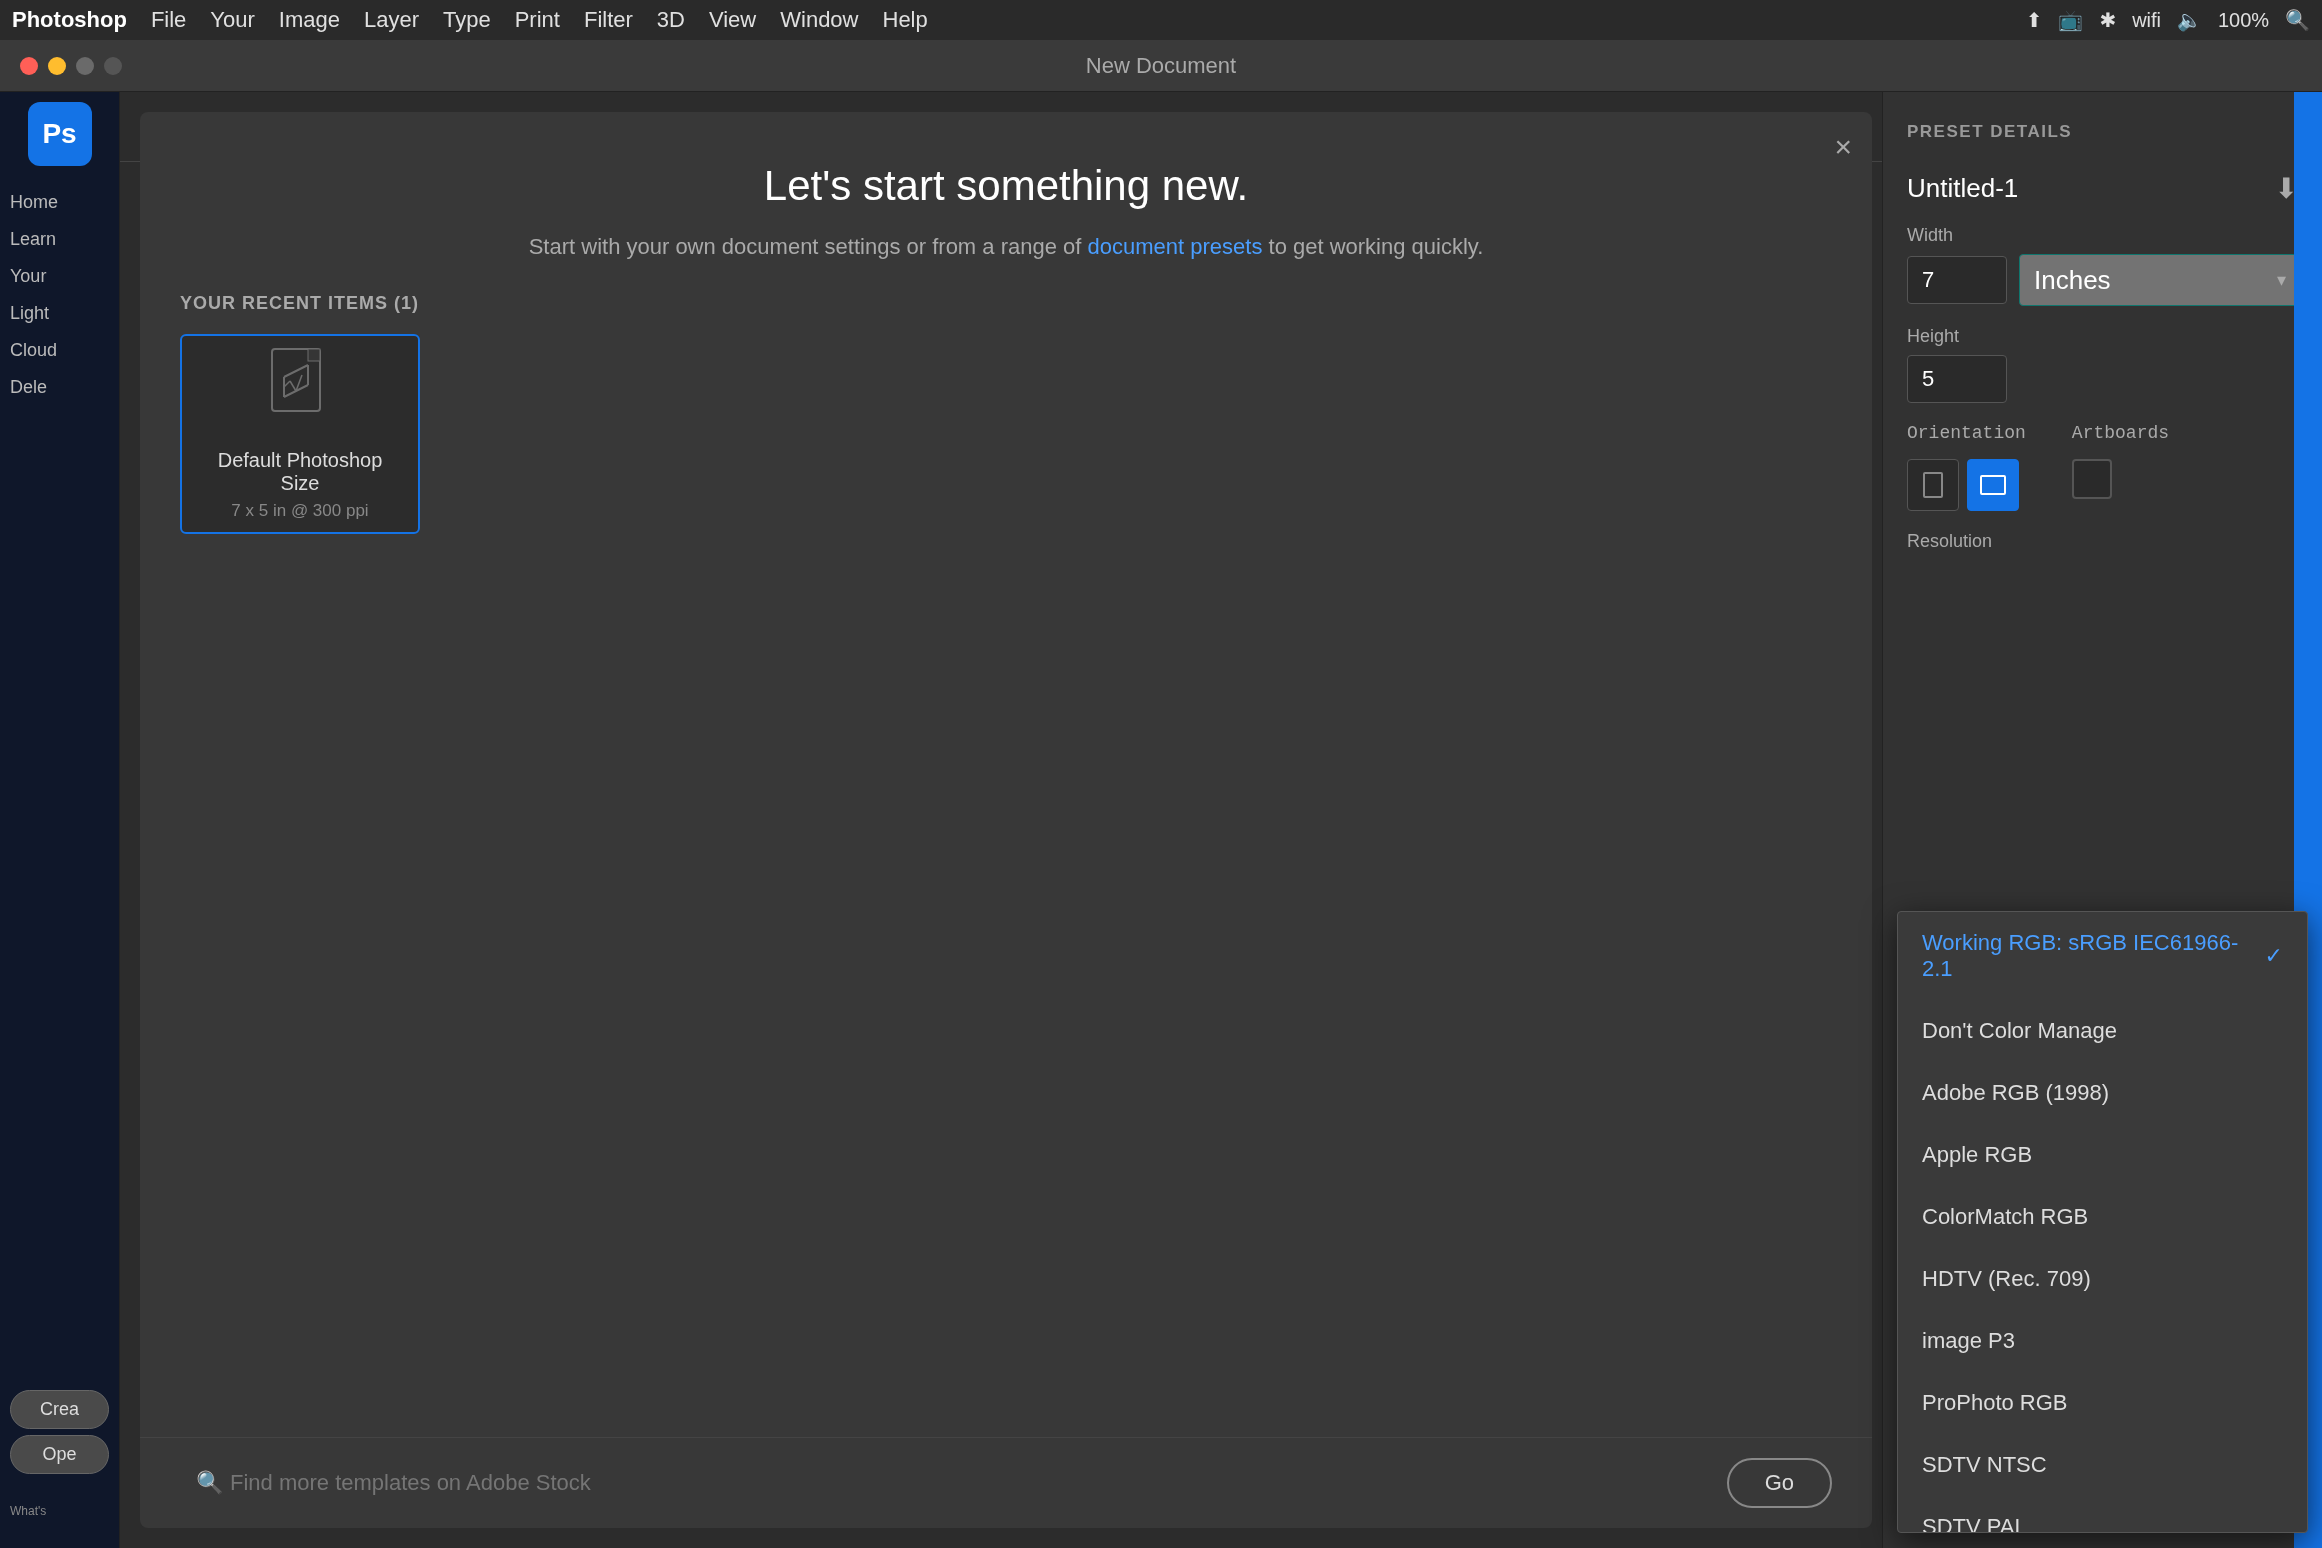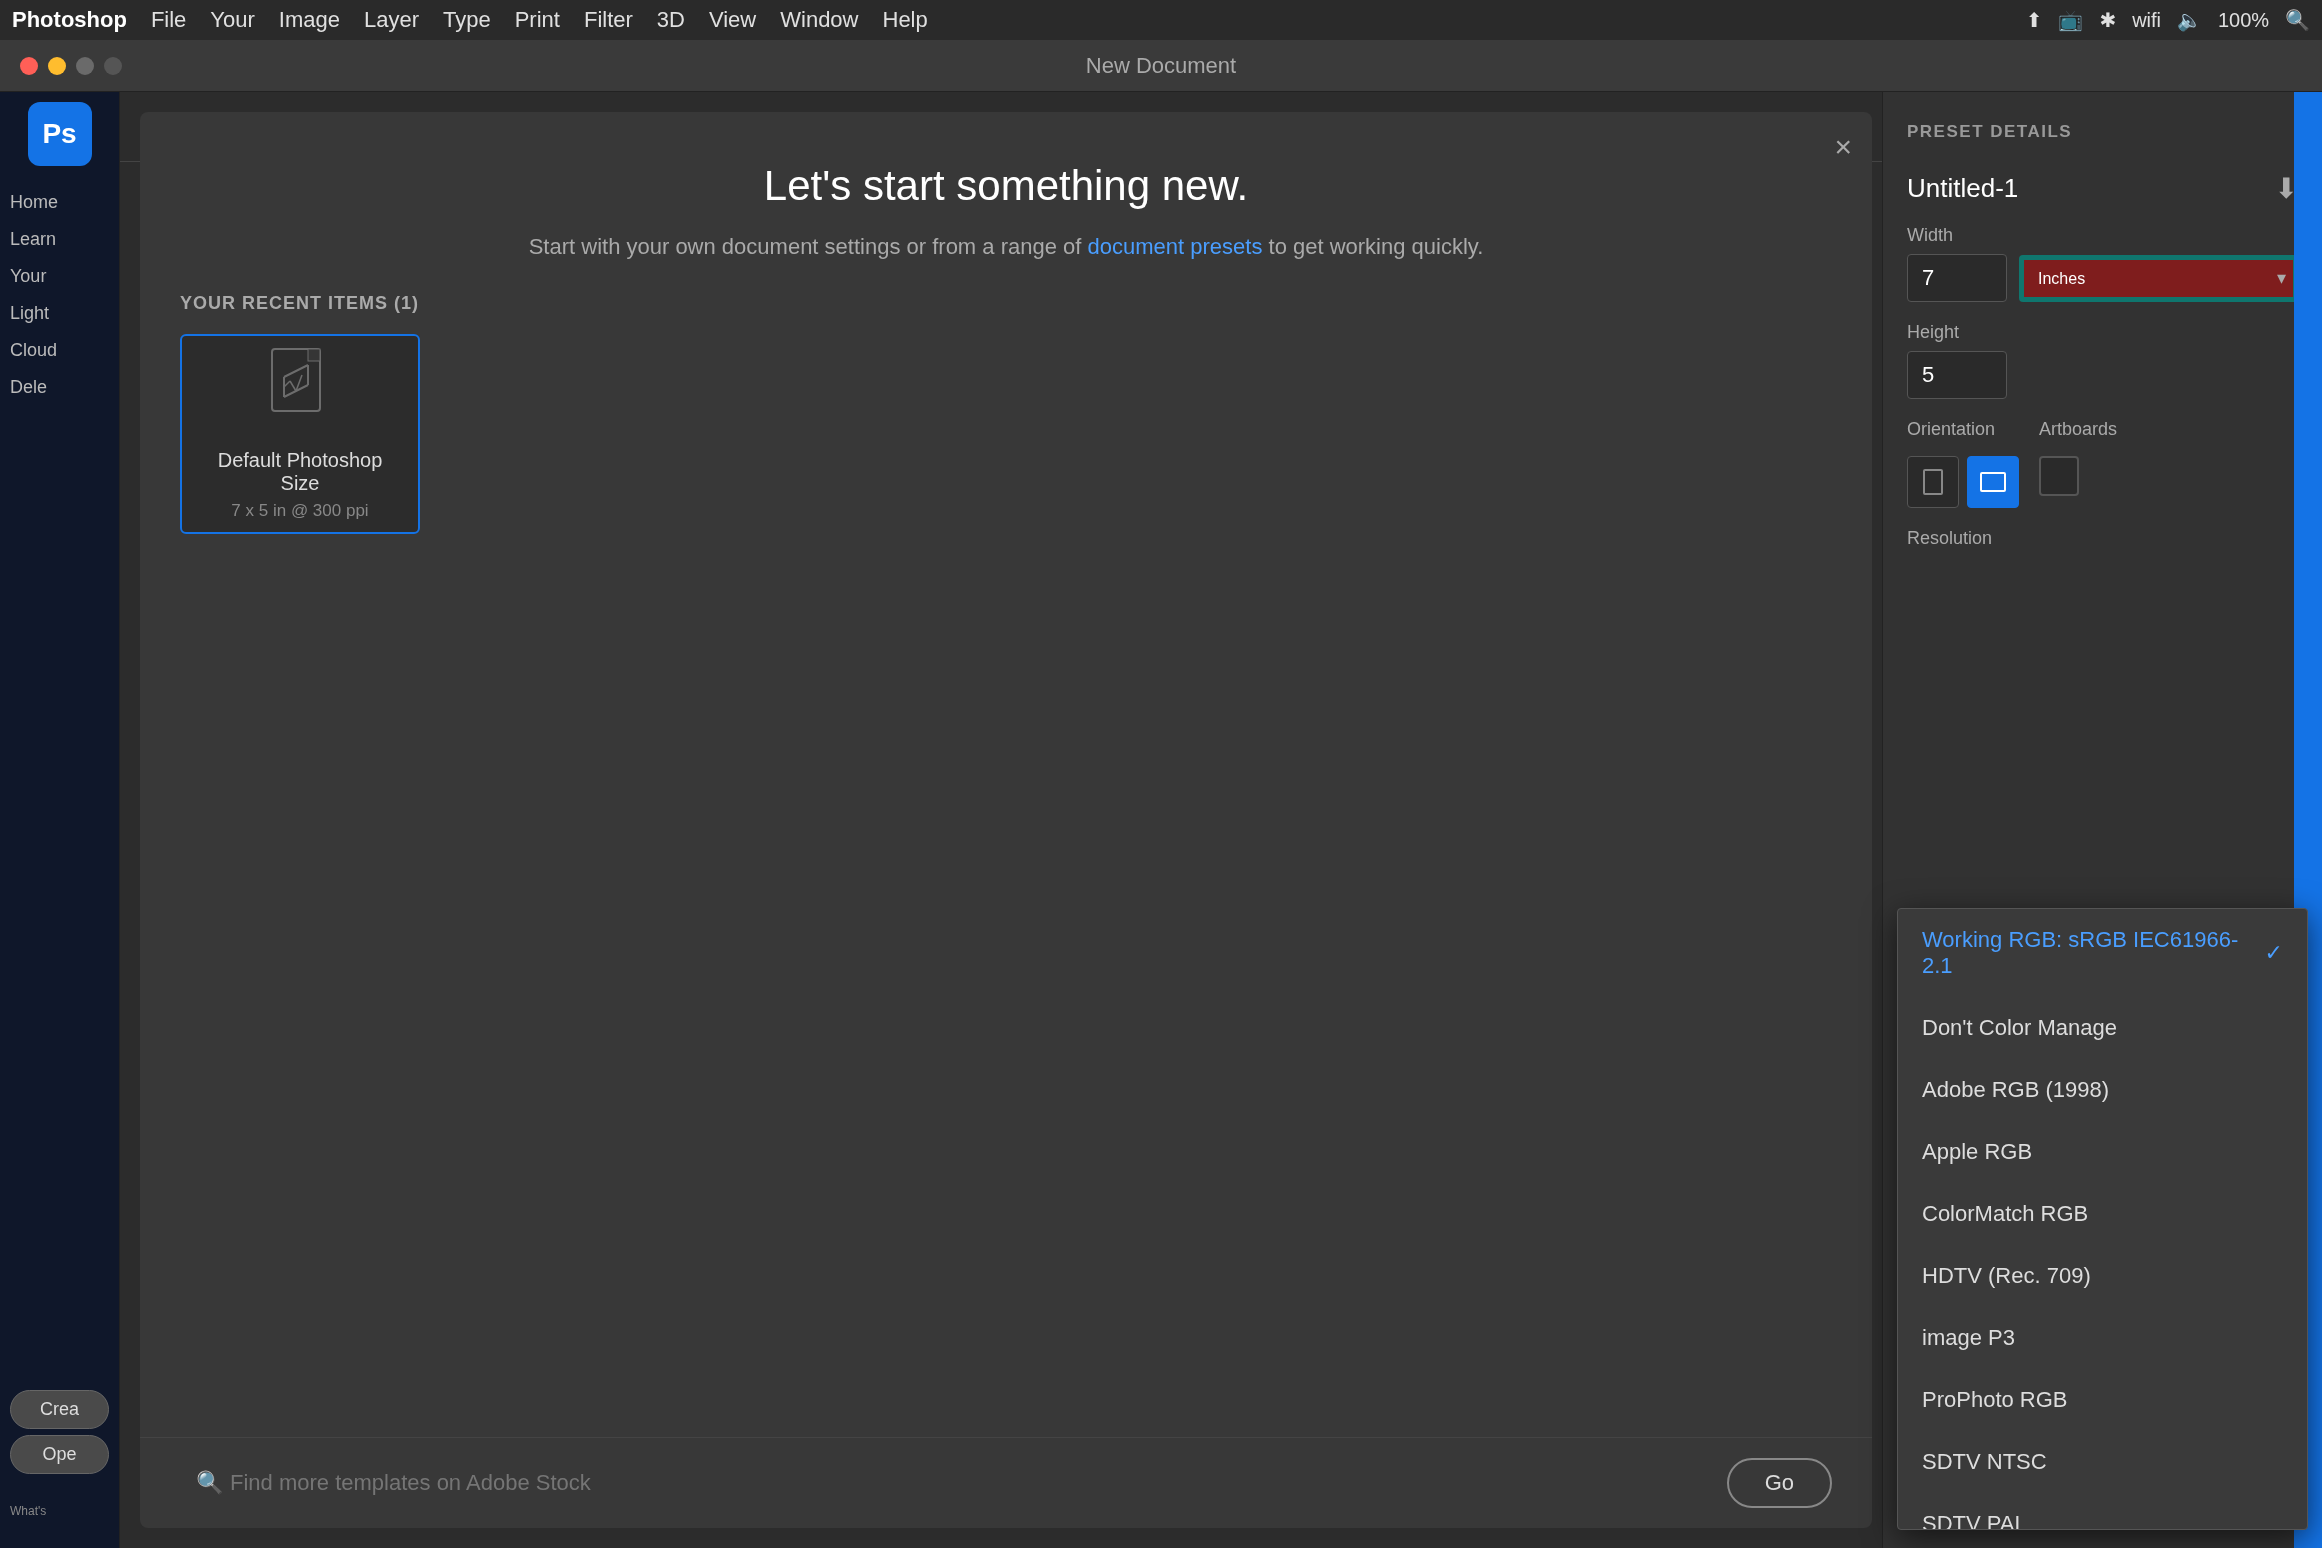--- a/index.html
+++ b/index.html
@@ -363,43 +363,44 @@
       padding: 10px 14px;
       width: 100px;
       outline: none;
     }
     .unit-select-wrap {
       flex: 1;
       position: relative;
     }
     .unit-select-wrap select {
       width: 100%;
-      background: #7f1d1d;
-      border: 5px solid #0f766e;
+      background: #737373;
+      border: 1px solid #0f766e;
       border-radius: 4px;
       color: #fff;
-      font-size: 16px;
+      font-size: 26px;
       padding: 10px 14px;
       outline: none;
       appearance: none;
       cursor: pointer;
     }
     .unit-chevron {
       position: absolute;
       right: 12px;
       top: 50%;
       transform: translateY(-50%);
       color: #aaa;
       pointer-events: none;
       font-size: 18px;
     }
 
     .orientation-artboards {
       display: flex;
-      gap: 20px;
+      gap: 46px;
+      font-family: Liberation Mono, monospace;
     }
     .orientation-section, .artboards-section {
       display: flex;
       flex-direction: column;
     }
     .orientation-btns {
       display: flex;
       gap: 8px;
       margin-top: 8px;
     }

